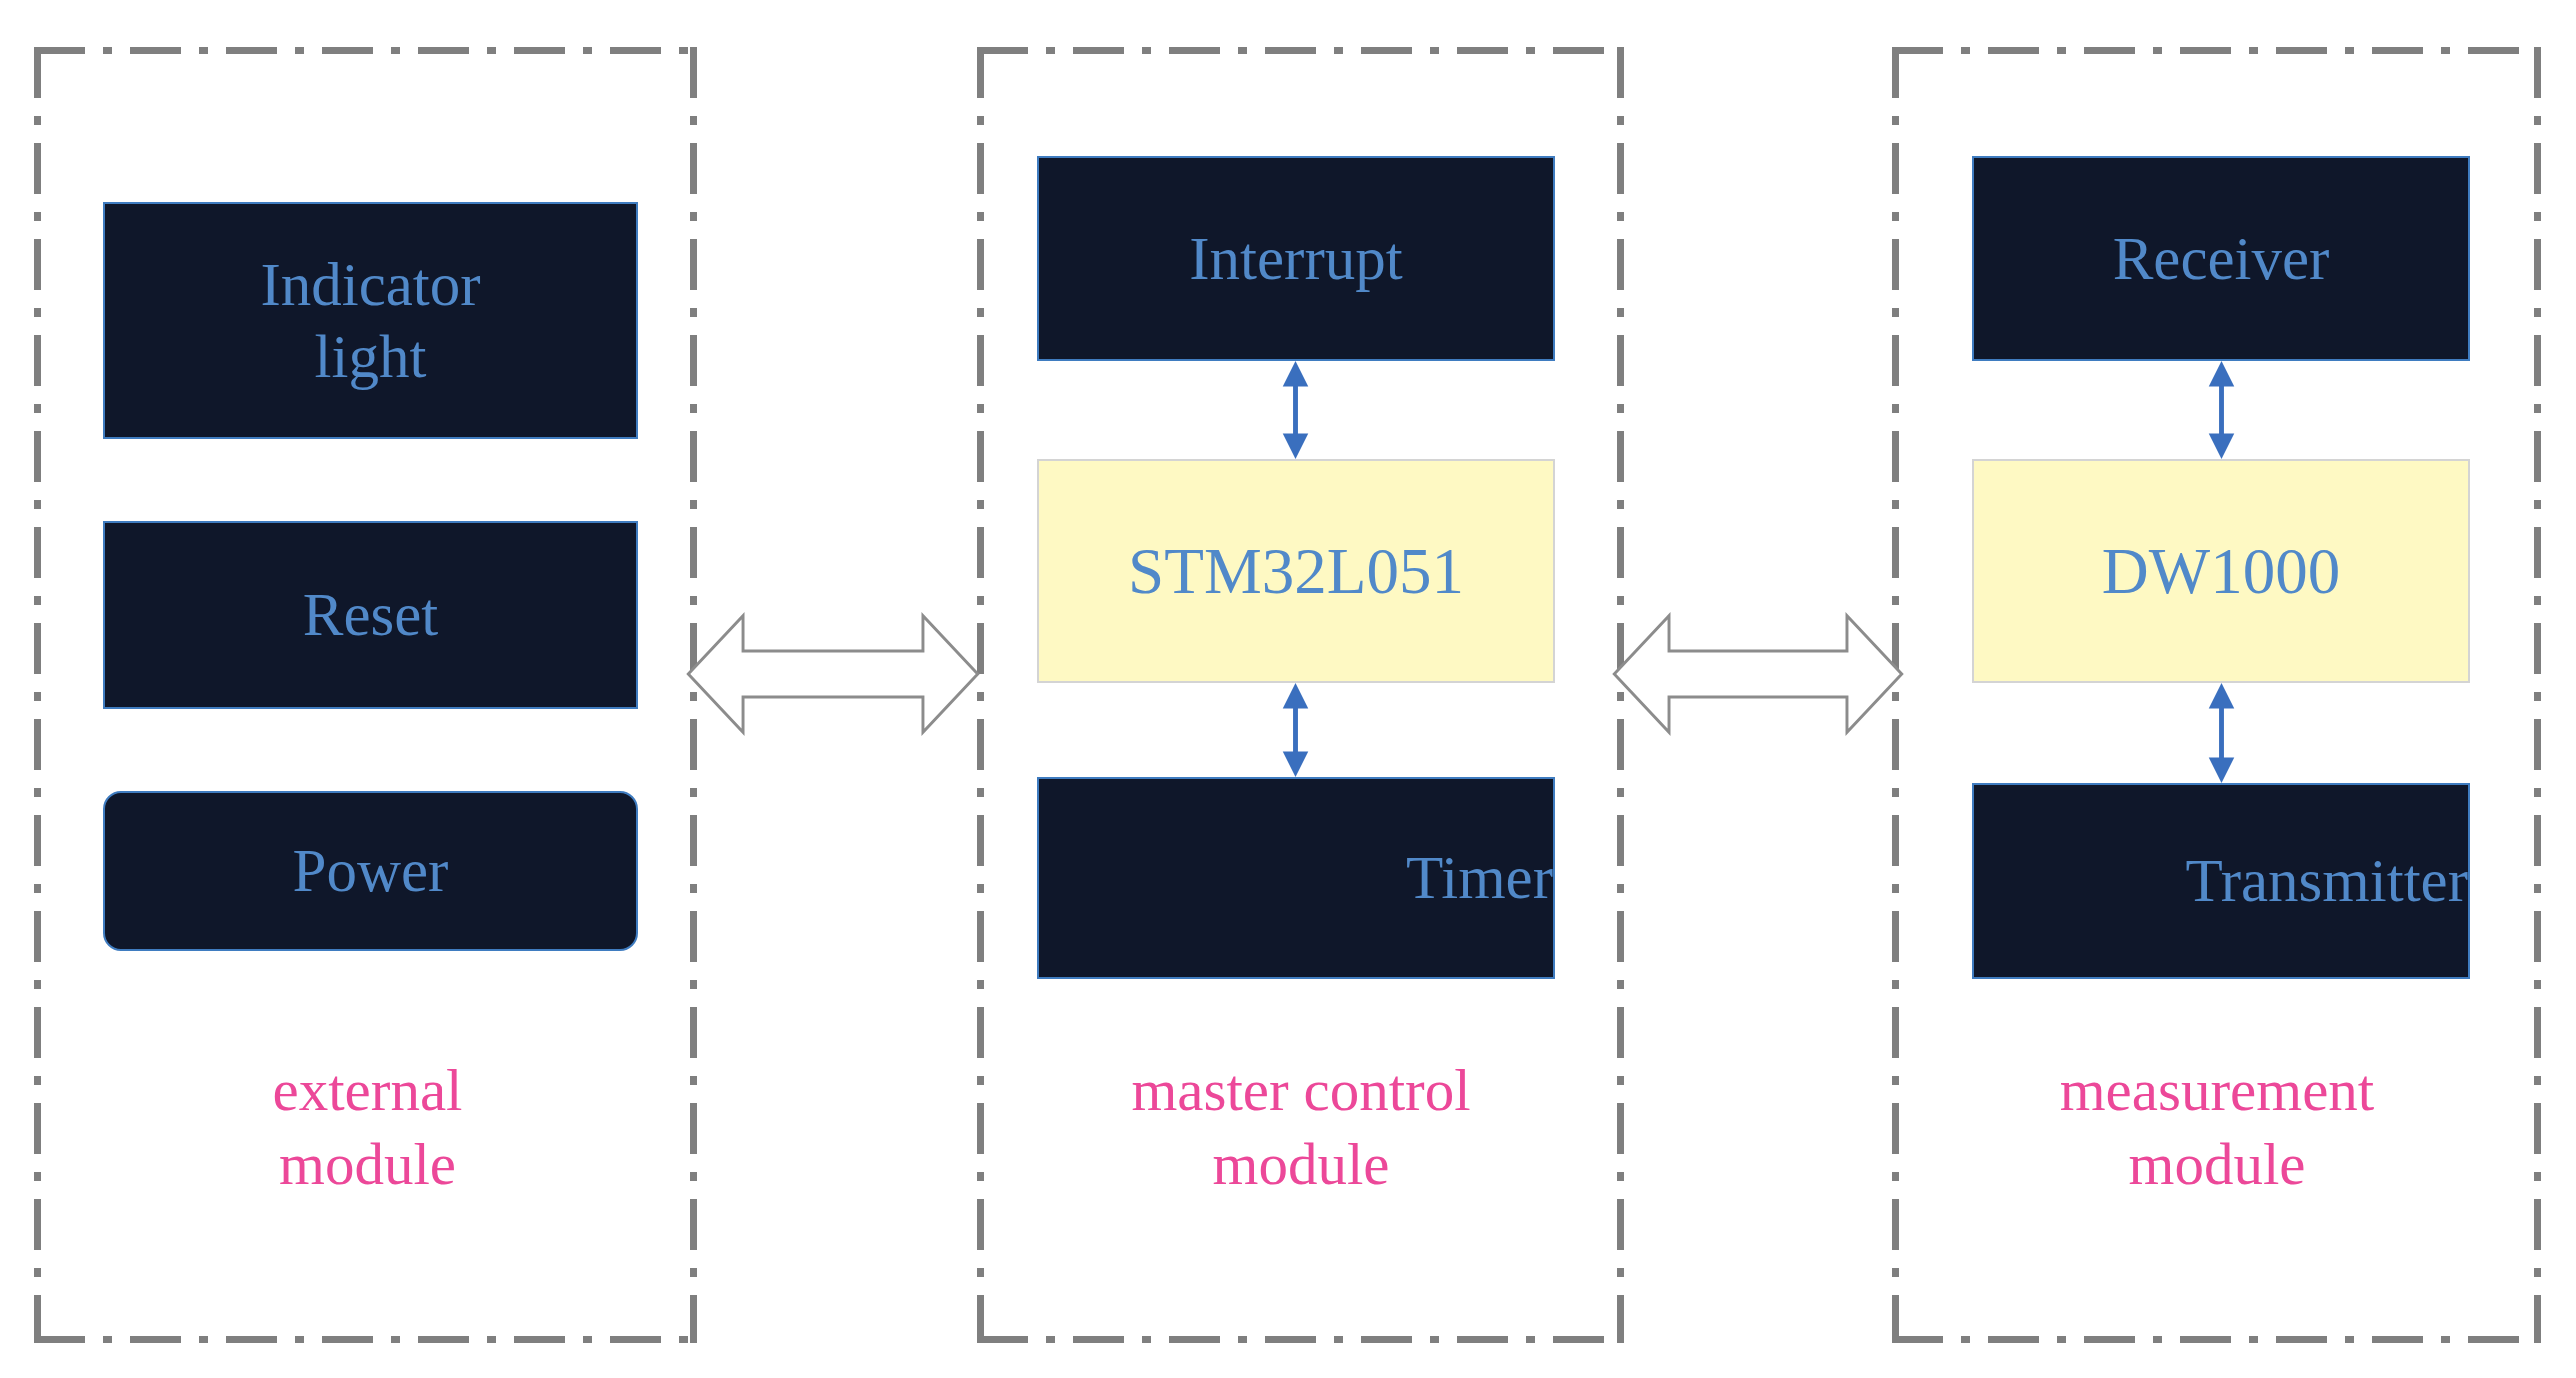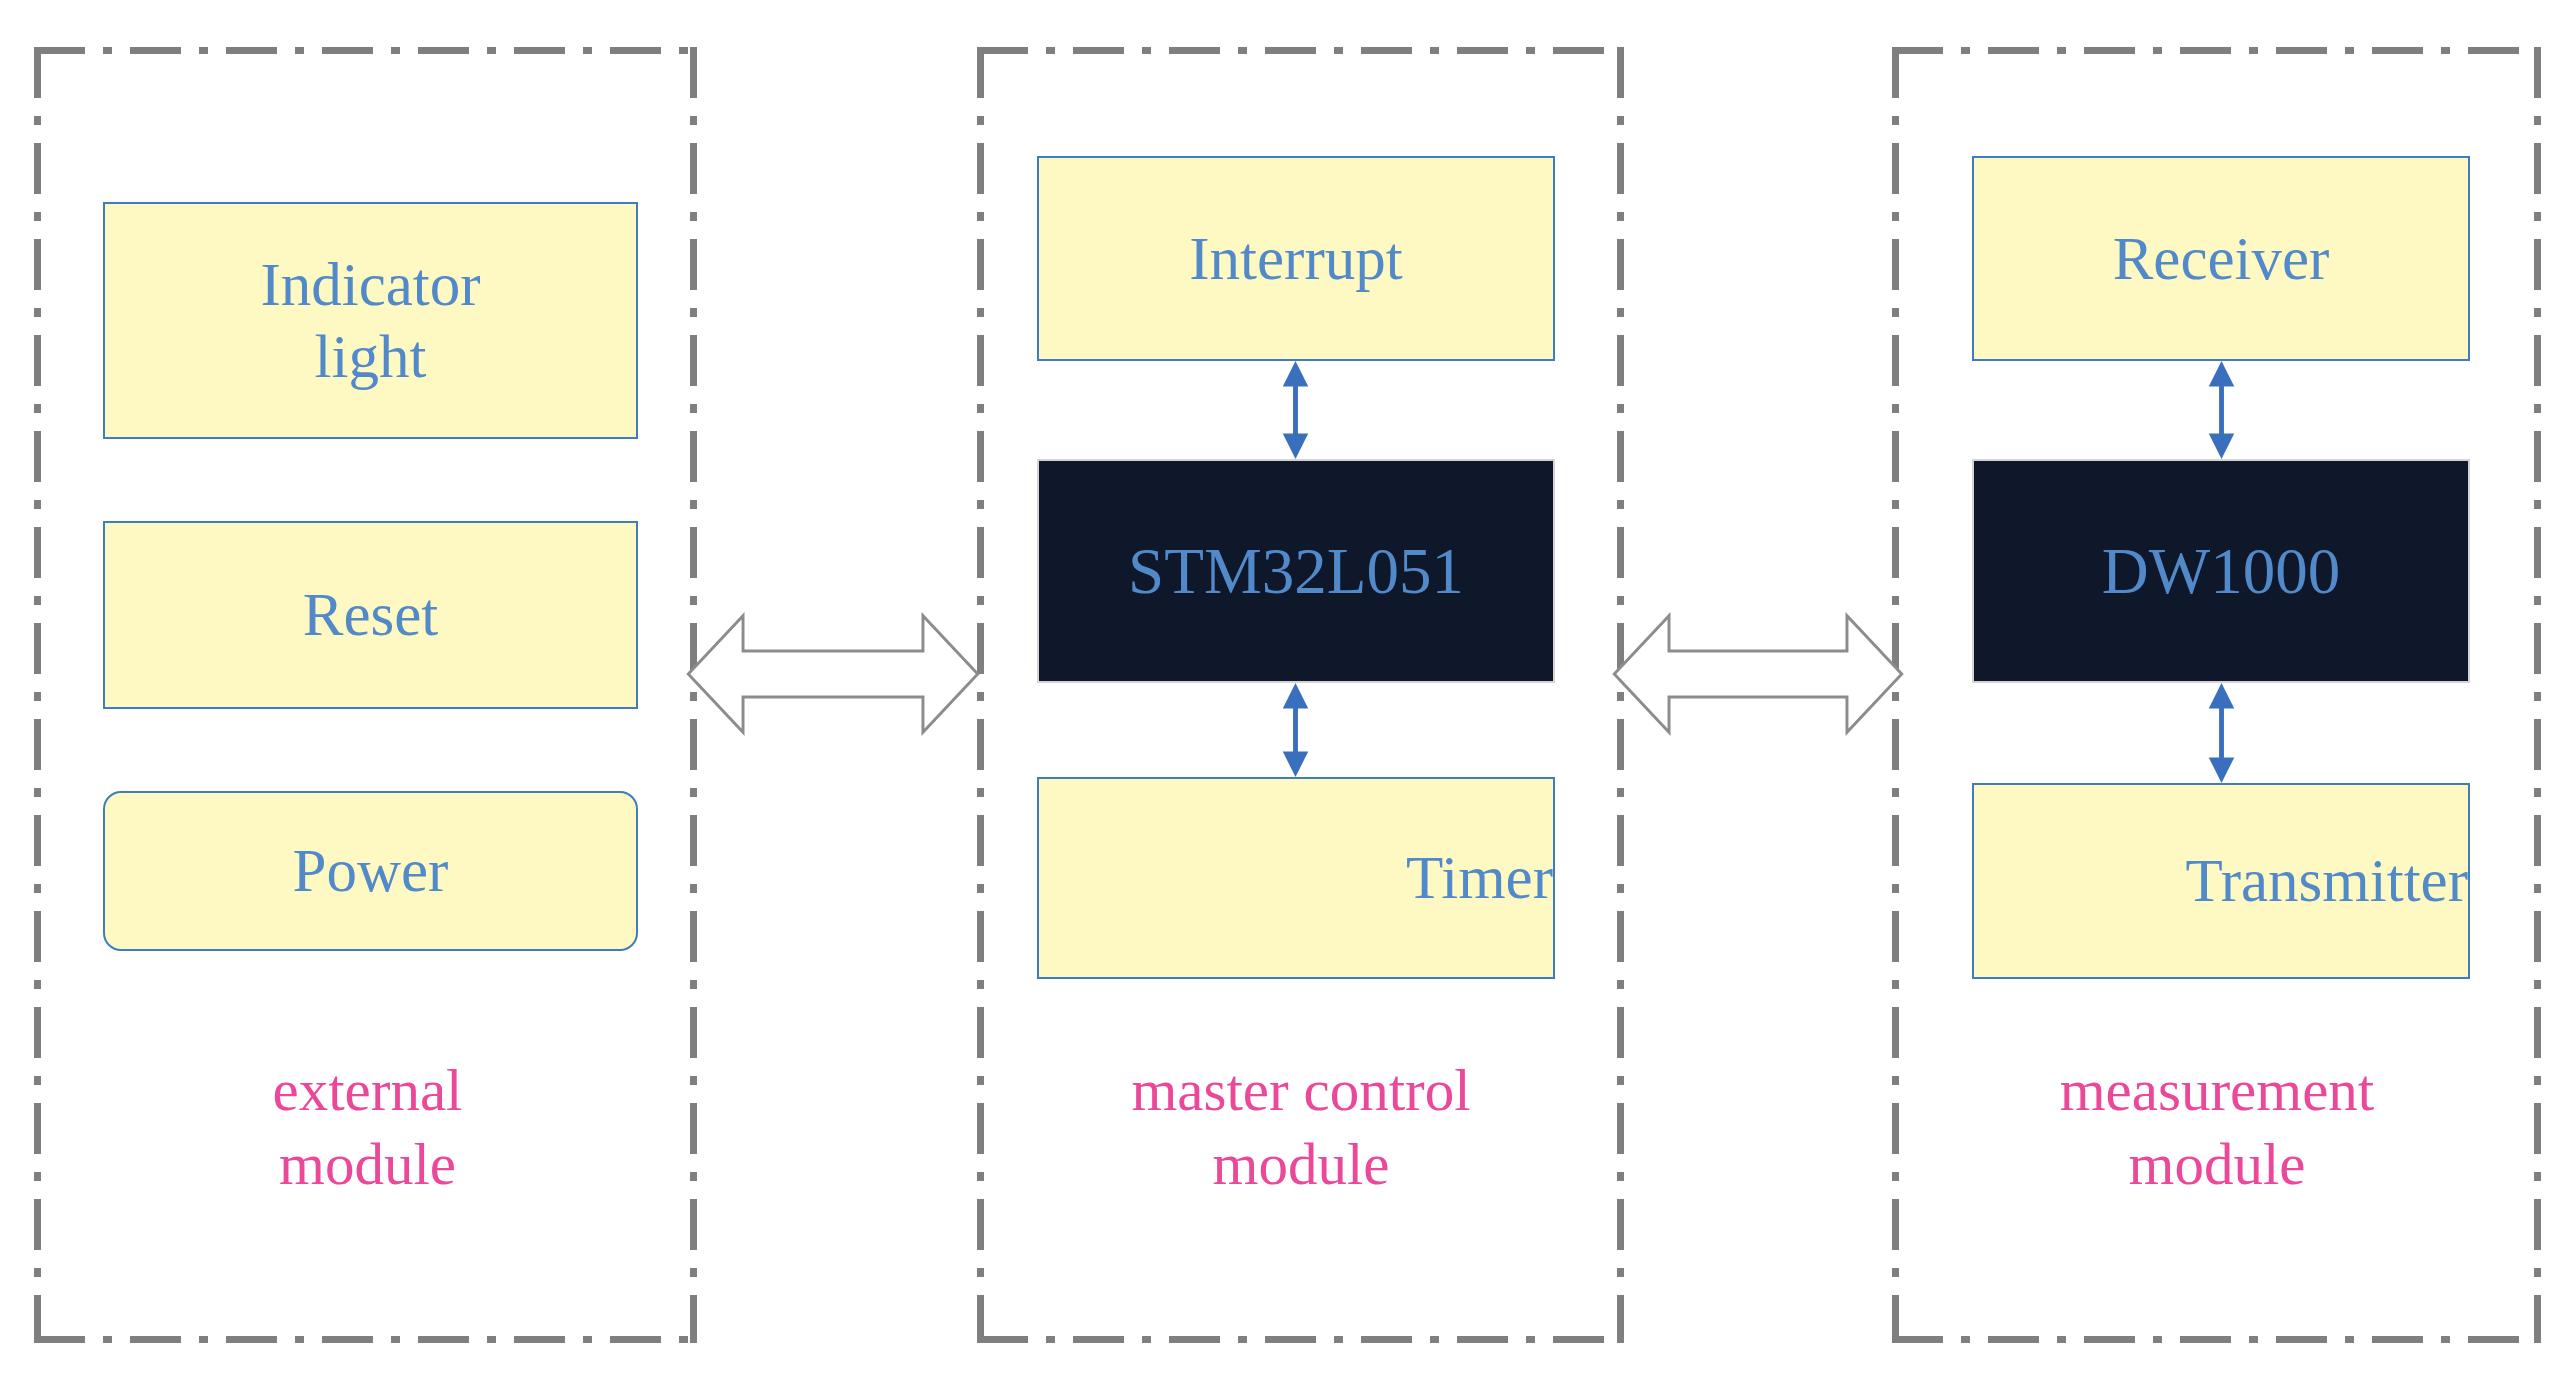--- a/index.html
+++ b/index.html
@@ -18,22 +18,22 @@
       linear-gradient(to right,#7f7f7f 0 51px,transparent 51px 69px,#7f7f7f 69px 78px,transparent 78px 96px);
     background-size:96px 6.9px;}
   .edge-v{width:6.9px;
     background-image:
       linear-gradient(to bottom,#7f7f7f 0 51px,transparent 51px 69px,#7f7f7f 69px 78px,transparent 78px 96px);
     background-size:6.9px 96px;}
 
   
   .box{position:absolute;box-sizing:border-box;display:flex;align-items:center;
        justify-content:center;text-align:center;line-height:1.18;
-       color:#5189c9;background:#fef9c3;border:2.9px solid #3f7cc0;}
-  .box.chip{background:#0f172a;border:2.9px solid #d4d4d4;}
+       color:#5189c9;background:#0f172a;border:2.9px solid #3f7cc0;}
+  .box.chip{background:#fef9c3;border:2.9px solid #d4d4d4;}
 
   .mlabel{position:absolute;text-align:center;color:#ec4899;line-height:1.25;}
 
   
   .vlink{position:absolute;}
   
   .hlink{position:absolute;}
 
   .t-xl{font-size:65px;}
   .t-lg{font-size:61px;}

